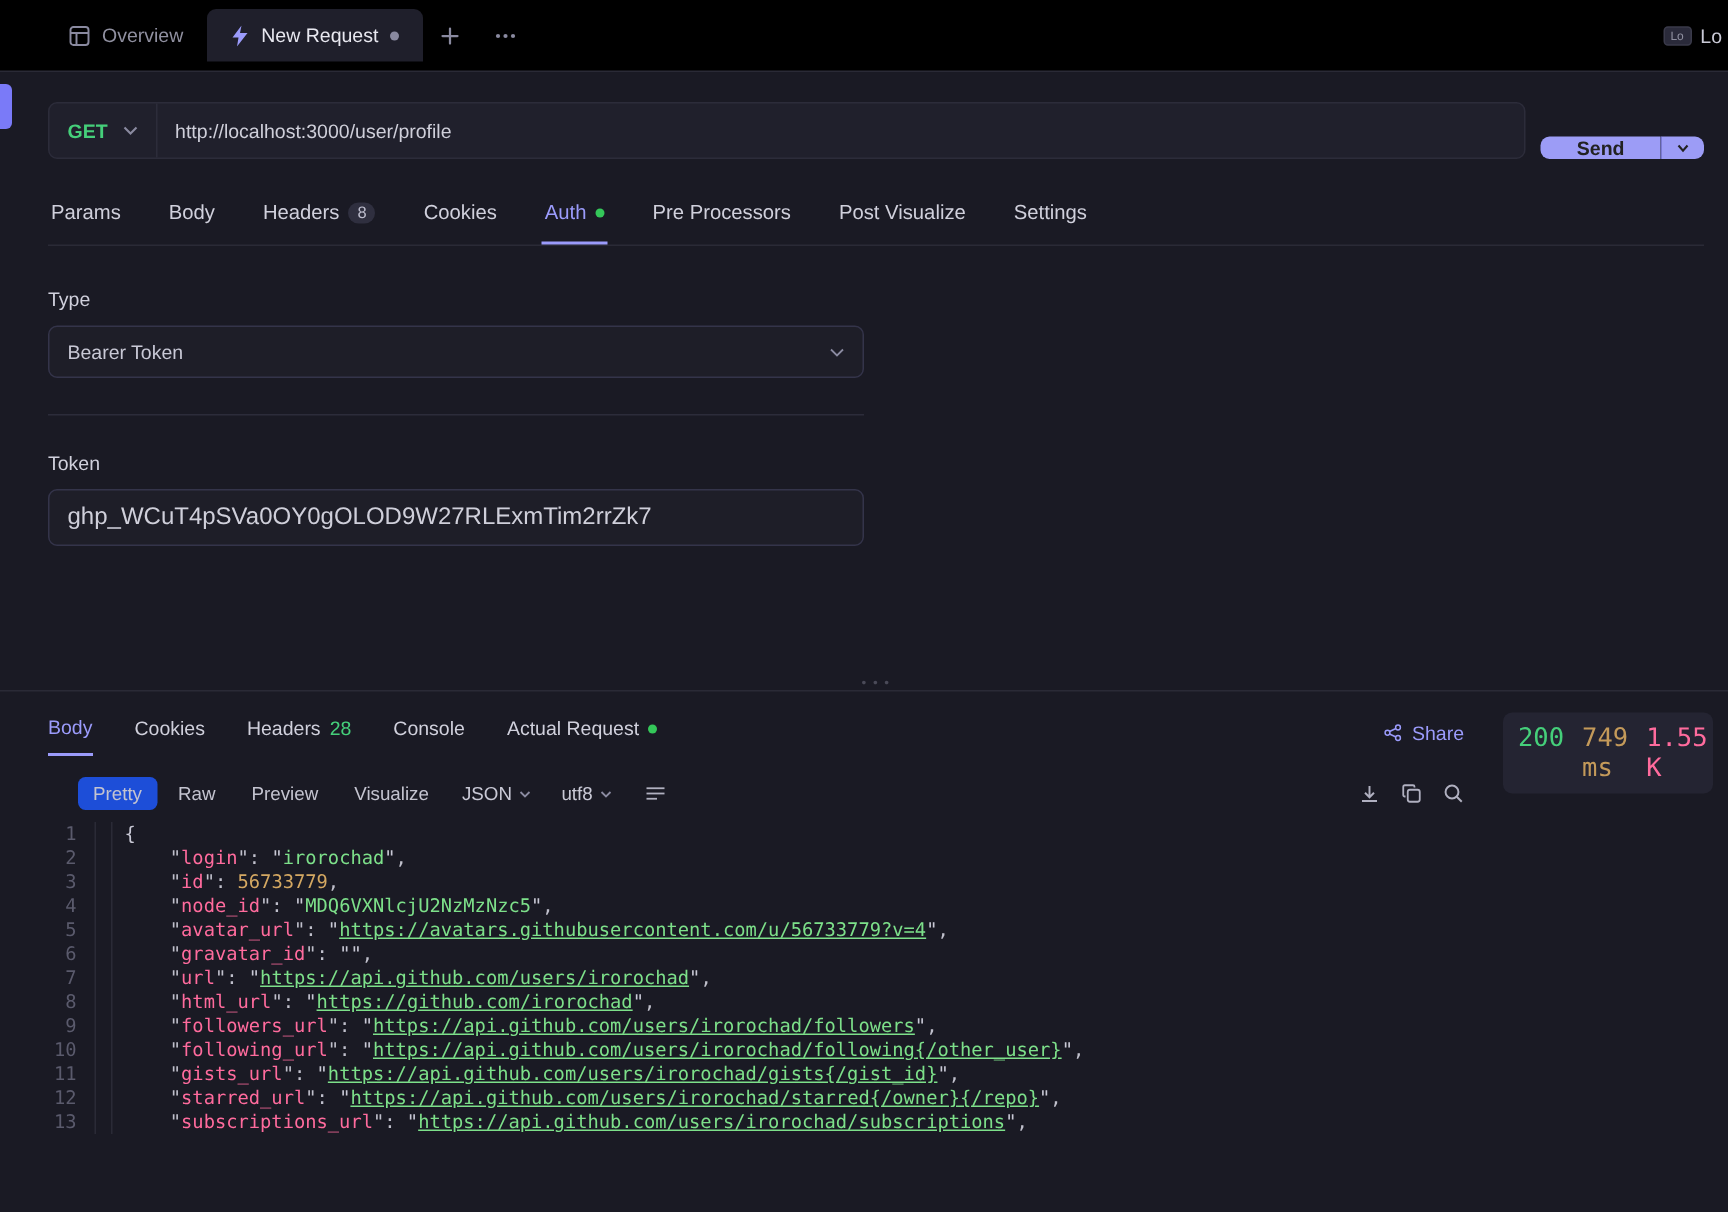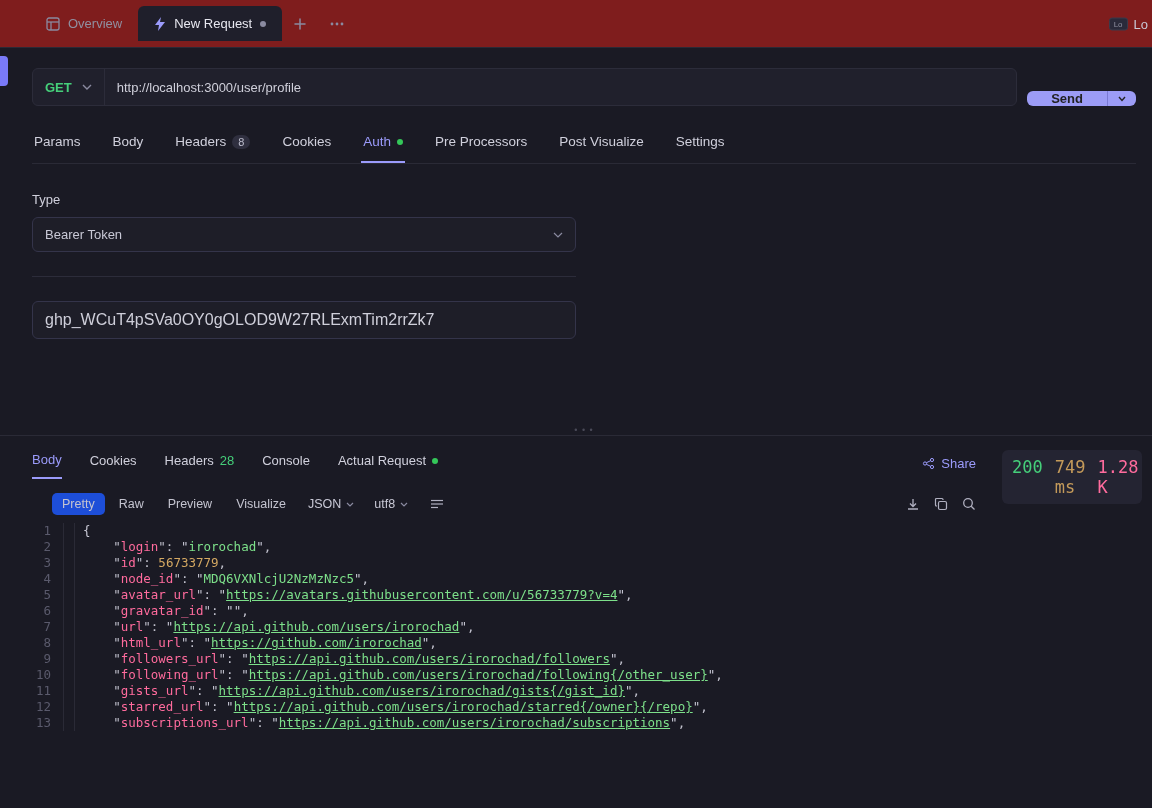--- a/index.html
+++ b/index.html
@@ -13,21 +13,21 @@
   overflow: hidden;
   position: relative;
 }
 
 .tab-bar {
   display: flex;
   align-items: center;
   height: 48px;
   padding: 0 12px 0 30px;
   border-bottom: 1px solid #2a2a36;
-  background: #7f1d1d;
+  background: #000000;
   position: relative;
 }
 .tab {
   display: flex;
   align-items: center;
   gap: 8px;
   padding: 10px 16px;
   cursor: pointer;
   color: #9090a0;
   border-radius: 6px 6px 0 0;
@@ -426,20 +426,21 @@
     <div class="form-label">Type</div>
     <div class="select-box">
       <span>Bearer Token</span>
       <span>
         <svg width="10" height="6" viewBox="0 0 10 6">
             <path d="M1 1 L5 5 L9 1" stroke="#8a8aa0" stroke-width="1.2" fill="none"></path>
           </svg>
       </span>
     </div>
     <div class="divider"></div>
+    <div class="form-label">Token</div>
     <input class="text-input" value="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" style="">
   </div>
 
   <div class="drag-handle">• • •</div>
 </div>
 
 <div class="response-panel">
   <div class="response-main">
     <div class="resp-tabs-row">
       <div class="resp-tabs">
@@ -533,16 +534,16 @@
           <div>13</div>
         </div>
       <div class="code" id="code"><div class="code-line">{</div><div class="code-line">    <span class="tok-punc">"</span><span class="tok-key">login</span><span class="tok-punc">":</span> "<span class="tok-str">irorochad</span>"<span class="tok-punc">,</span></div><div class="code-line">    <span class="tok-punc">"</span><span class="tok-key">id</span><span class="tok-punc">":</span> <span class="tok-num">56733779</span><span class="tok-punc">,</span></div><div class="code-line">    <span class="tok-punc">"</span><span class="tok-key">node_id</span><span class="tok-punc">":</span> "<span class="tok-str">MDQ6VXNlcjU2NzMzNzc5</span>"<span class="tok-punc">,</span></div><div class="code-line">    <span class="tok-punc">"</span><span class="tok-key">avatar_url</span><span class="tok-punc">":</span> "<span class="tok-url">https://avatars.githubusercontent.com/u/56733779?v=4</span>"<span class="tok-punc">,</span></div><div class="code-line">    <span class="tok-punc">"</span><span class="tok-key">gravatar_id</span><span class="tok-punc">":</span> "<span class="tok-str"></span>"<span class="tok-punc">,</span></div><div class="code-line">    <span class="tok-punc">"</span><span class="tok-key">url</span><span class="tok-punc">":</span> "<span class="tok-url">https://api.github.com/users/irorochad</span>"<span class="tok-punc">,</span></div><div class="code-line">    <span class="tok-punc">"</span><span class="tok-key">html_url</span><span class="tok-punc">":</span> "<span class="tok-url">https://github.com/irorochad</span>"<span class="tok-punc">,</span></div><div class="code-line">    <span class="tok-punc">"</span><span class="tok-key">followers_url</span><span class="tok-punc">":</span> "<span class="tok-url">https://api.github.com/users/irorochad/followers</span>"<span class="tok-punc">,</span></div><div class="code-line">    <span class="tok-punc">"</span><span class="tok-key">following_url</span><span class="tok-punc">":</span> "<span class="tok-url">https://api.github.com/users/irorochad/following{/other_user}</span>"<span class="tok-punc">,</span></div><div class="code-line">    <span class="tok-punc">"</span><span class="tok-key">gists_url</span><span class="tok-punc">":</span> "<span class="tok-url">https://api.github.com/users/irorochad/gists{/gist_id}</span>"<span class="tok-punc">,</span></div><div class="code-line">    <span class="tok-punc">"</span><span class="tok-key">starred_url</span><span class="tok-punc">":</span> "<span class="tok-url">https://api.github.com/users/irorochad/starred{/owner}{/repo}</span>"<span class="tok-punc">,</span></div><div class="code-line">    <span class="tok-punc">"</span><span class="tok-key">subscriptions_url</span><span class="tok-punc">":</span> "<span class="tok-url">https://api.github.com/users/irorochad/subscriptions</span>"<span class="tok-punc">,</span></div></div>
     </div>
   </div>
 
   <div class="status-side">
     <div class="status-pill">
       <span class="st-code">200</span>
       <span class="st-time">749 ms</span>
-      <span class="st-size">1.28 K</span>
+      <span class="st-size">1.55 K</span>
     </div>
   </div>
 </div>
 
 </body></html>

